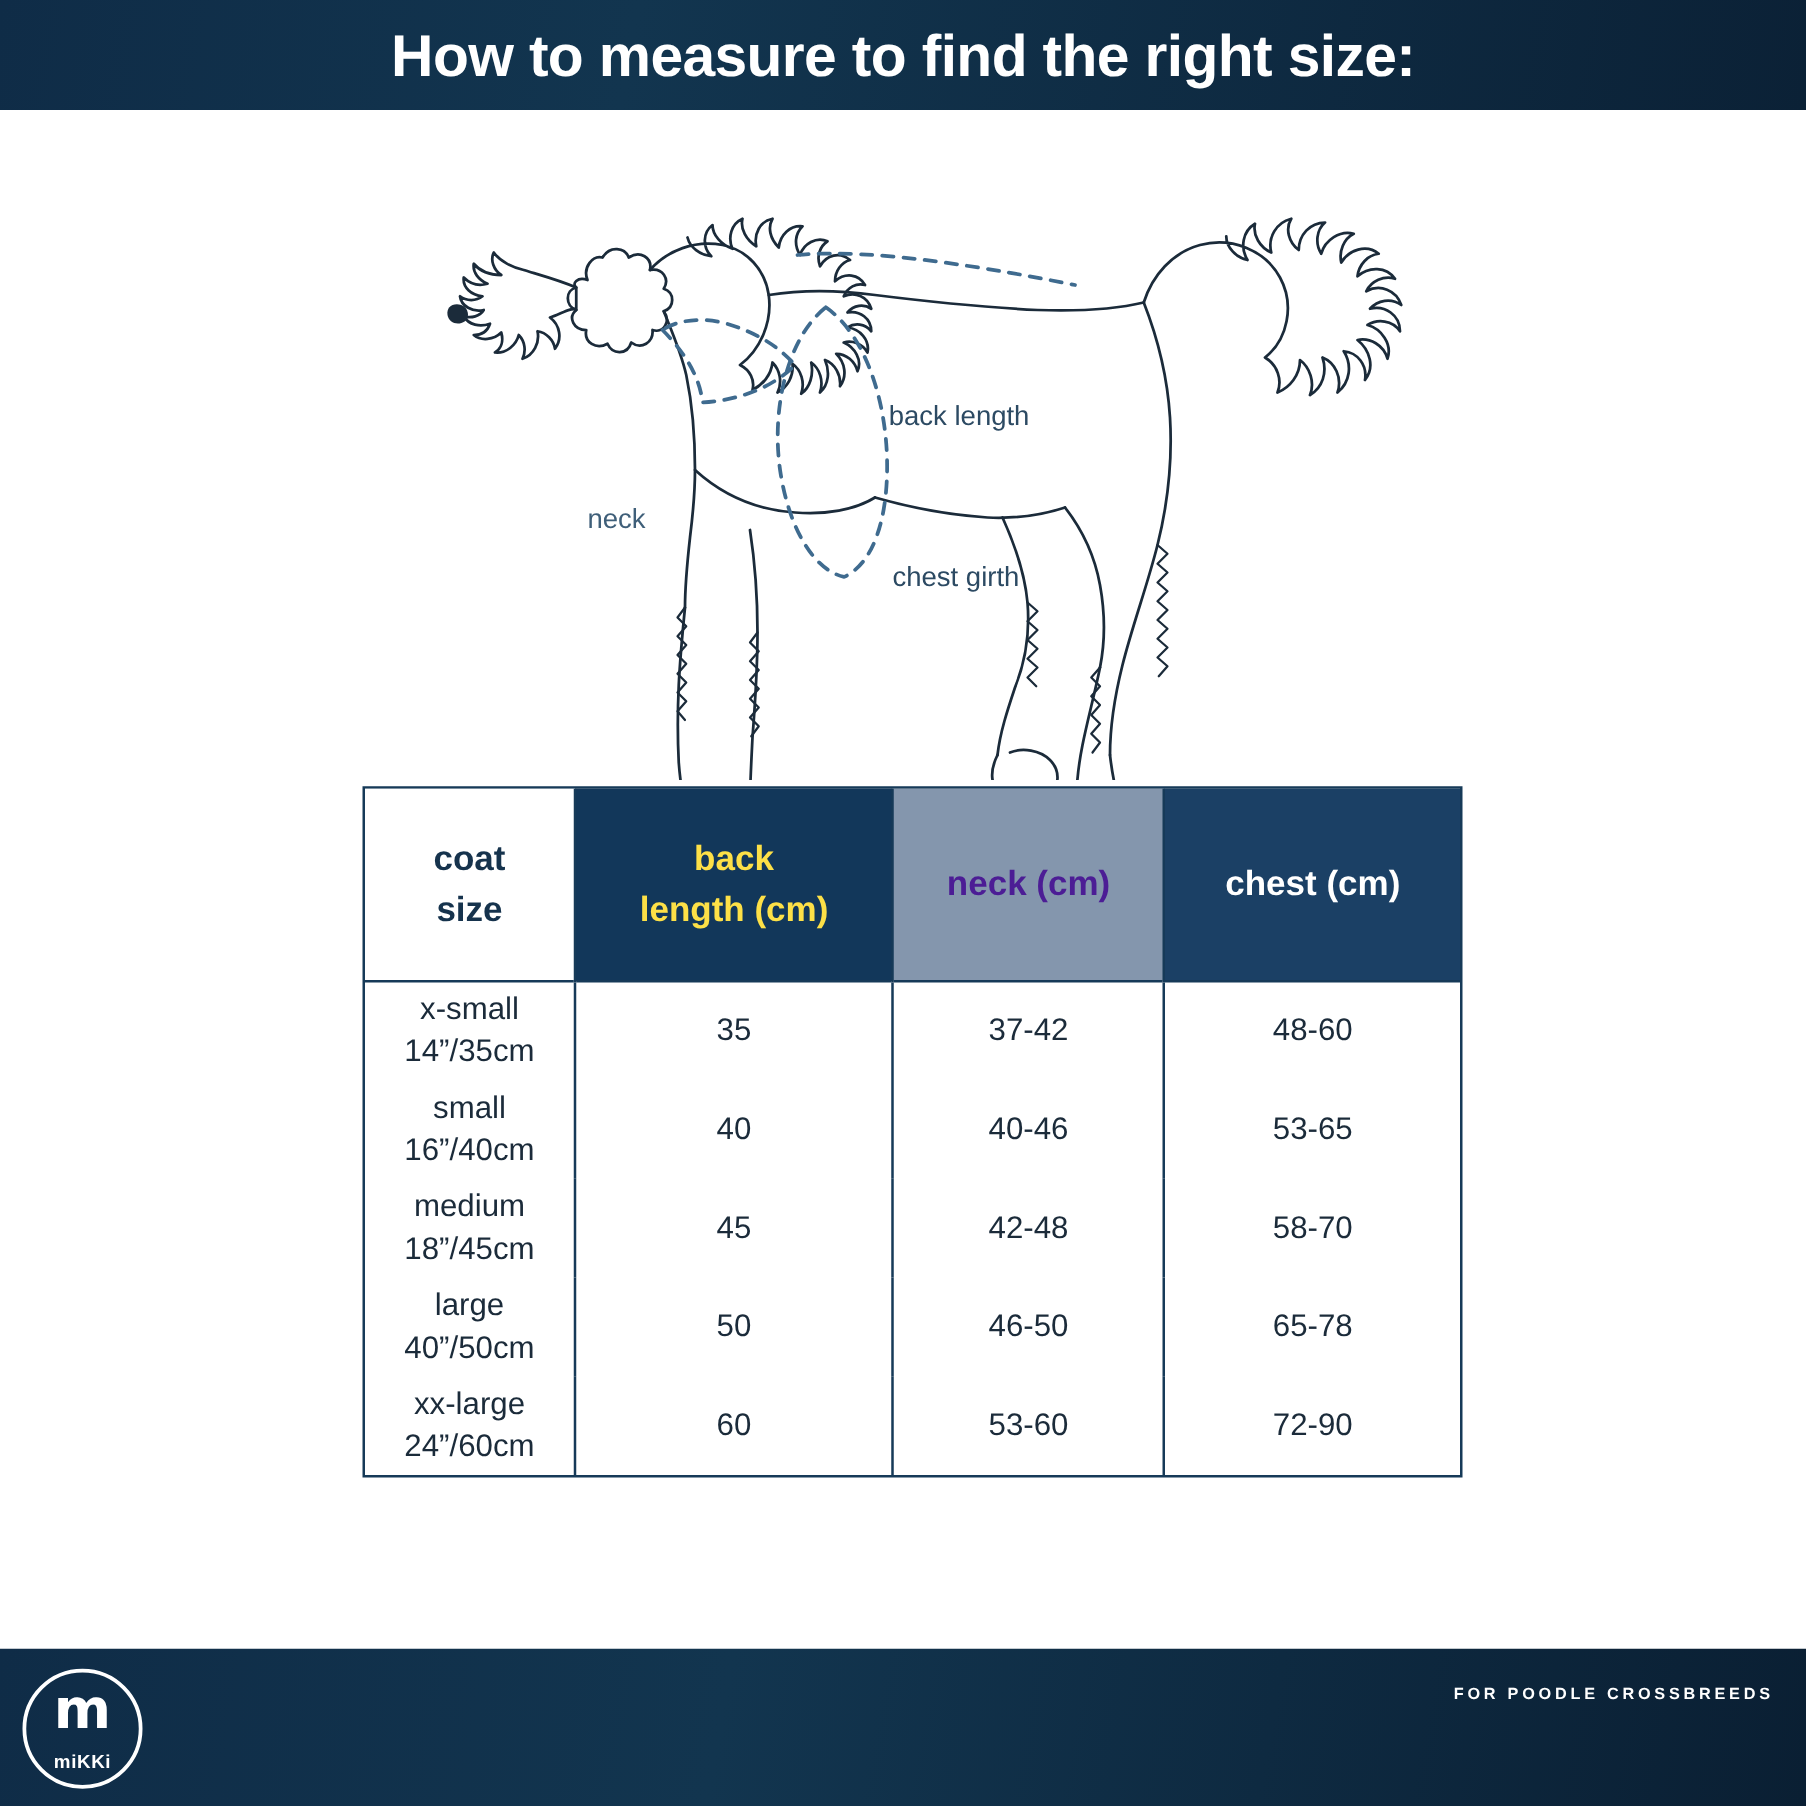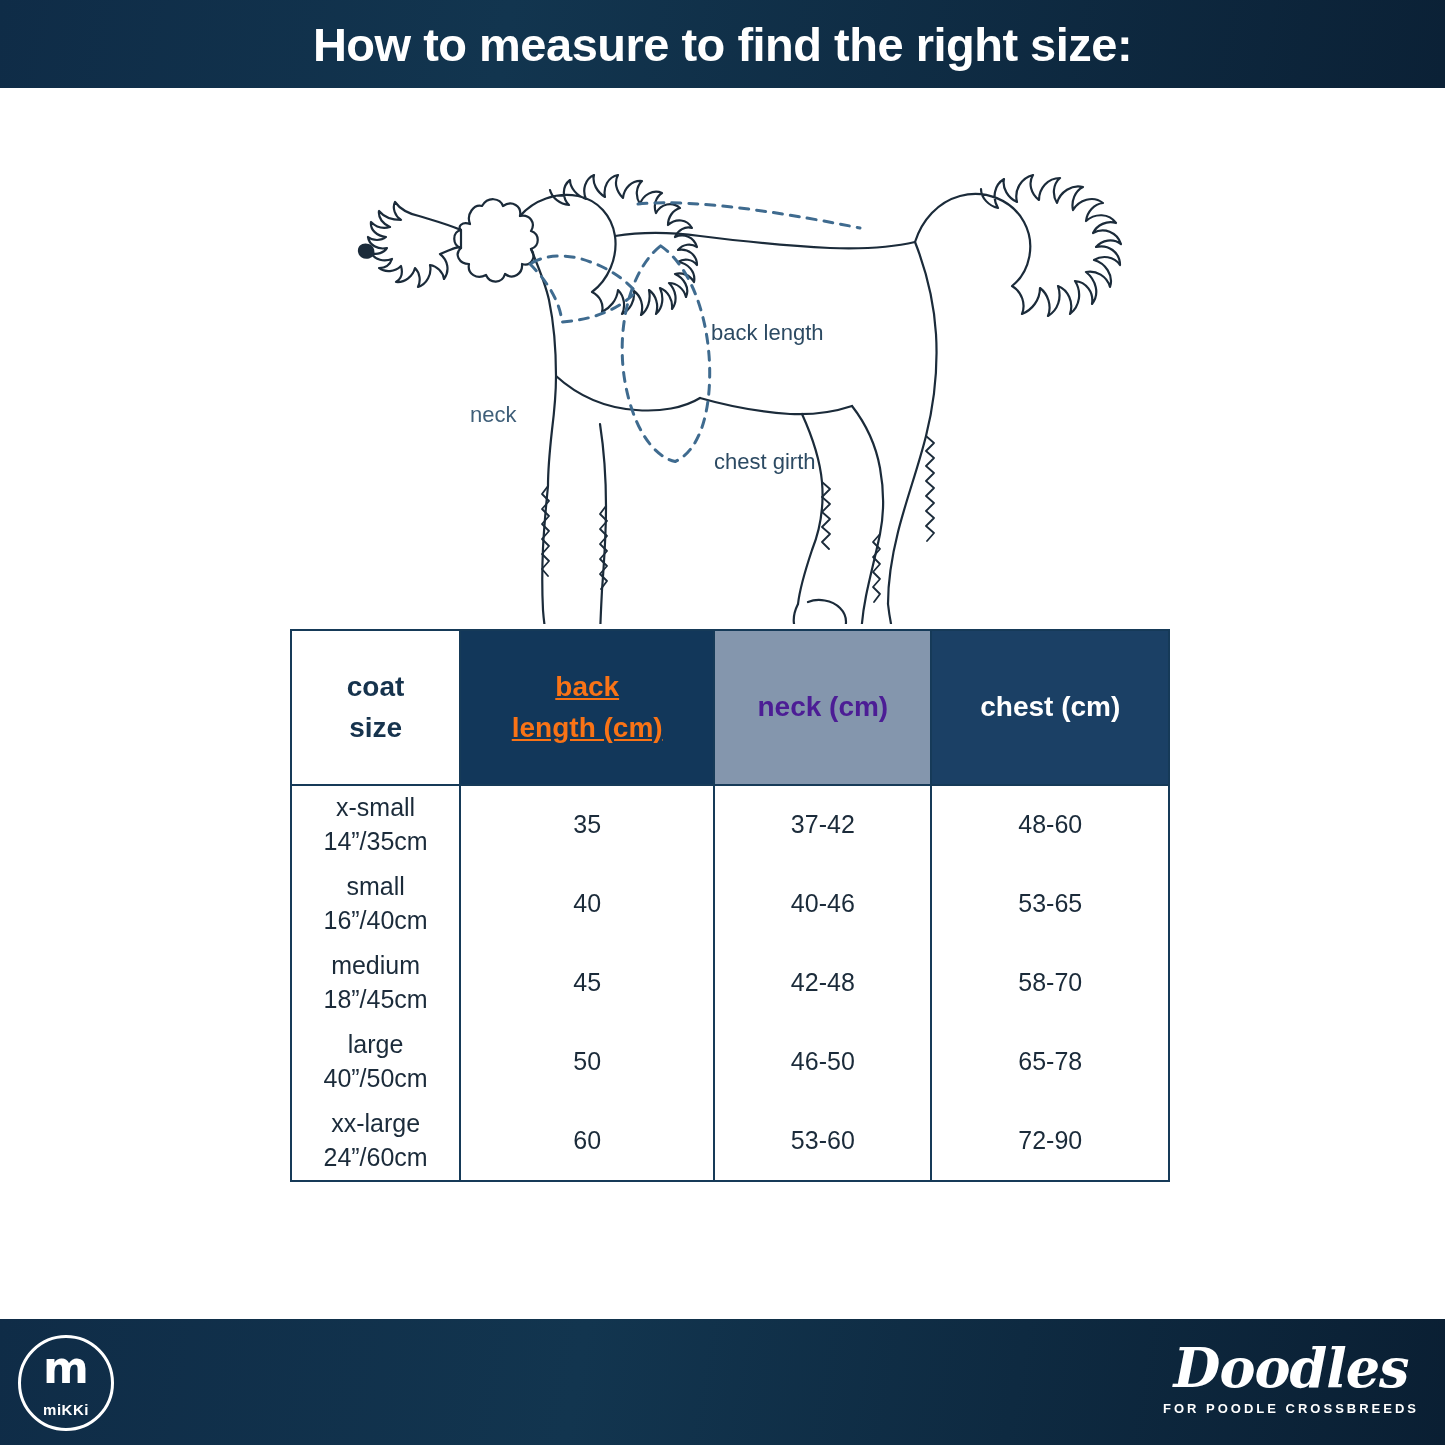--- a/index.html
+++ b/index.html
@@ -60,21 +60,21 @@
     vertical-align: middle;
     text-align: center;
     font-size: 28px;
     font-weight: bold;
     line-height: 1.45;
     color: #16334d;
     border-right: 2px solid #163a58;
   }
   thead th:last-child { border-right: none; }
   th.h-coat  { background: #ffffff; color: #16334d; width: 19.2%; }
-  th.h-back  { background: #12375a; color: #f97316; width: 29%; text-decoration: underline; }
+  th.h-back  { background: #12375a; color: #fde047; width: 29%; }
   th.h-neck  { background: #8496ad; color: #4c1d95; width: 24.8%; }
   th.h-chest { background: #1b4065; color: #ffffff; width: 27%; }
 
   tbody td {
     height: 79px;
     text-align: center;
     vertical-align: middle;
     font-size: 25px;
     color: #1b2b3a;
     border-right: 2px solid #163a58;
@@ -314,18 +314,17 @@
       </tbody>
     </table>
   </div>
 
   <div class="footer">
     <div class="mikki">
       <div class="m">m</div>
       <div class="word">miKKi</div>
     </div>
     <div class="doodles">
-      <div class="name">Doodles</div>
       <div class="tag">FOR POODLE CROSSBREEDS</div>
     </div>
   </div>
 
 </div>
 
 </body></html>

